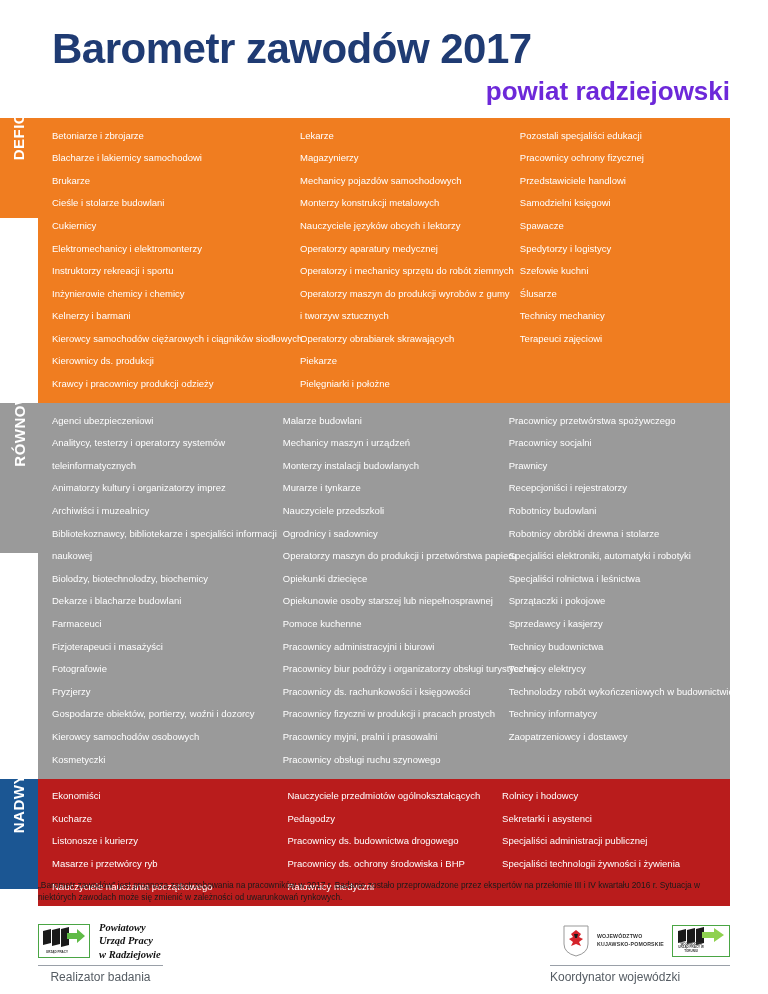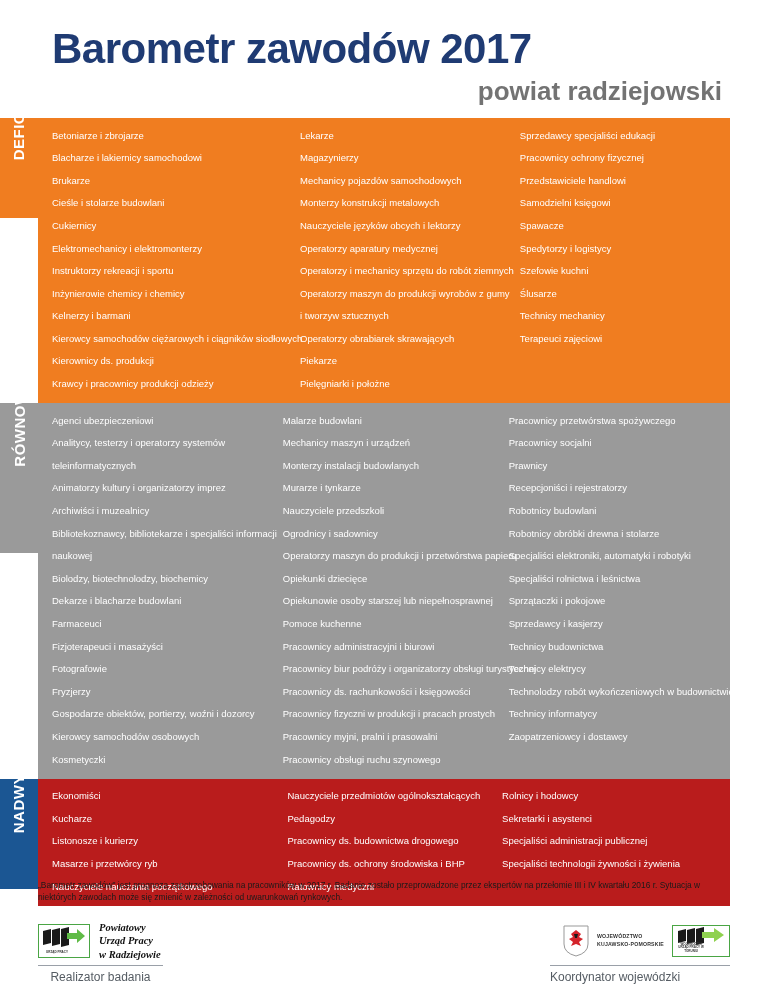--- a/index.html
+++ b/index.html
@@ -29,25 +29,25 @@
     top: 28px;
     font-size: 42px;
     font-weight: bold;
     letter-spacing: -0.5px;
     color: #1f3b73;
     line-height: 1;
     white-space: nowrap;
   }
   .title-sub {
     position: absolute;
-    right: 46px;
+    right: 38px;
     top: 78px;
     font-size: 26px;
     font-weight: bold;
-    color: #737373;
+    color: #6d28d9;
     line-height: 1;
     white-space: nowrap;
   }
   .site-url {
     position: absolute;
     left: 52px;
     top: 123px;
     font-size: 10px;
     font-weight: bold;
     color: #1f3b73;
@@ -260,21 +260,21 @@
           <div class="job">Nauczyciele języków obcych i lektorzy</div>
           <div class="job">Operatorzy aparatury medycznej</div>
           <div class="job">Operatorzy i mechanicy sprzętu do robót ziemnych</div>
           <div class="job">Operatorzy maszyn do produkcji wyrobów z gumy</div>
           <div class="job">i tworzyw sztucznych</div>
           <div class="job">Operatorzy obrabiarek skrawających</div>
           <div class="job">Piekarze</div>
           <div class="job">Pielęgniarki i położne</div>
         </div>
         <div class="col col-3">
-          <div class="job">Sprzedawcy specjaliści edukacji</div>
+          <div class="job">Pozostali specjaliści edukacji</div>
           <div class="job">Pracownicy ochrony fizycznej</div>
           <div class="job">Przedstawiciele handlowi</div>
           <div class="job">Samodzielni księgowi</div>
           <div class="job">Spawacze</div>
           <div class="job">Spedytorzy i logistycy</div>
           <div class="job">Szefowie kuchni</div>
           <div class="job">Ślusarze</div>
           <div class="job">Technicy mechanicy</div>
           <div class="job">Terapeuci zajęciowi</div>
         </div>

